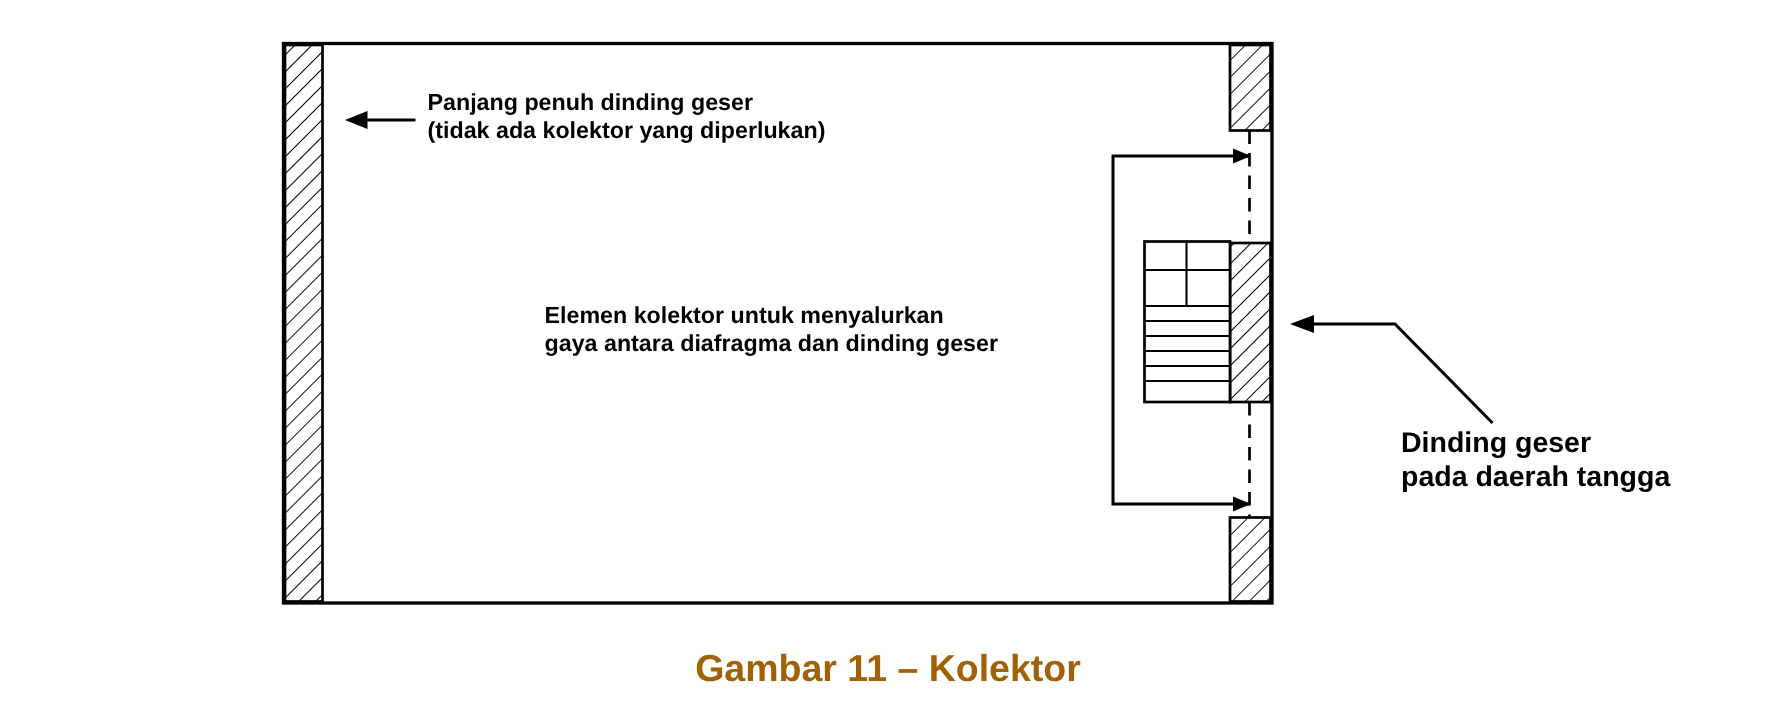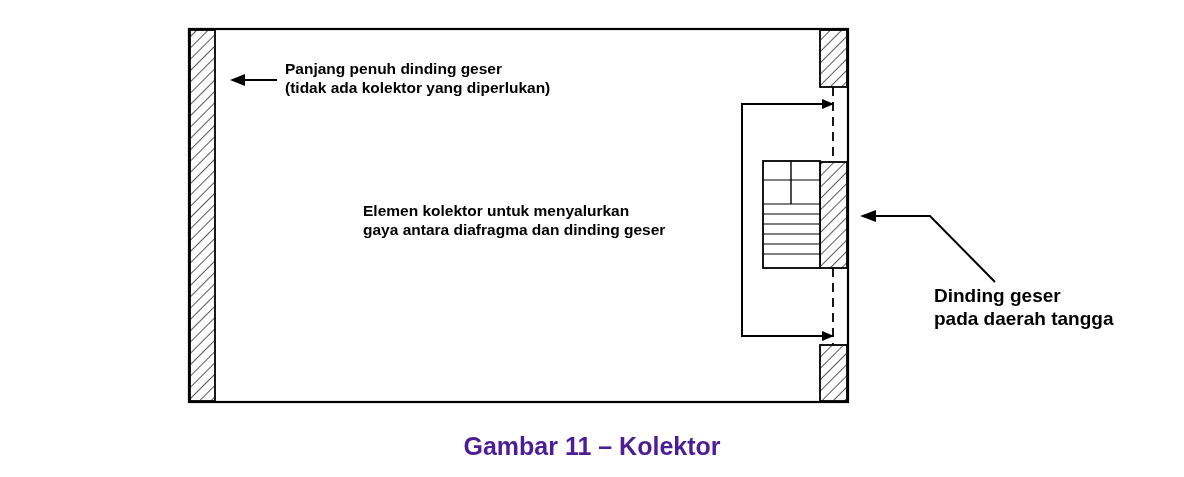--- a/index.html
+++ b/index.html
@@ -50,21 +50,21 @@
   }
   #figure-caption {
     position: absolute;
     left: 0;
     top: 432px;
     width: 1184px;
     text-align: center;
     font-family: "Liberation Sans", sans-serif;
     font-weight: bold;
     font-size: 25px;
-    color: #4c1d95;
+    color: #a16207;
   }
 </style>
 </head>
 <body>
 
 <div id="figure-root">
 
   <svg class="svg-layer" width="1184" height="477" viewBox="0 0 1184 477">
     <defs>
       <pattern id="hatchPattern" width="8" height="8" patternTransform="rotate(45)" patternUnits="userSpaceOnUse">

